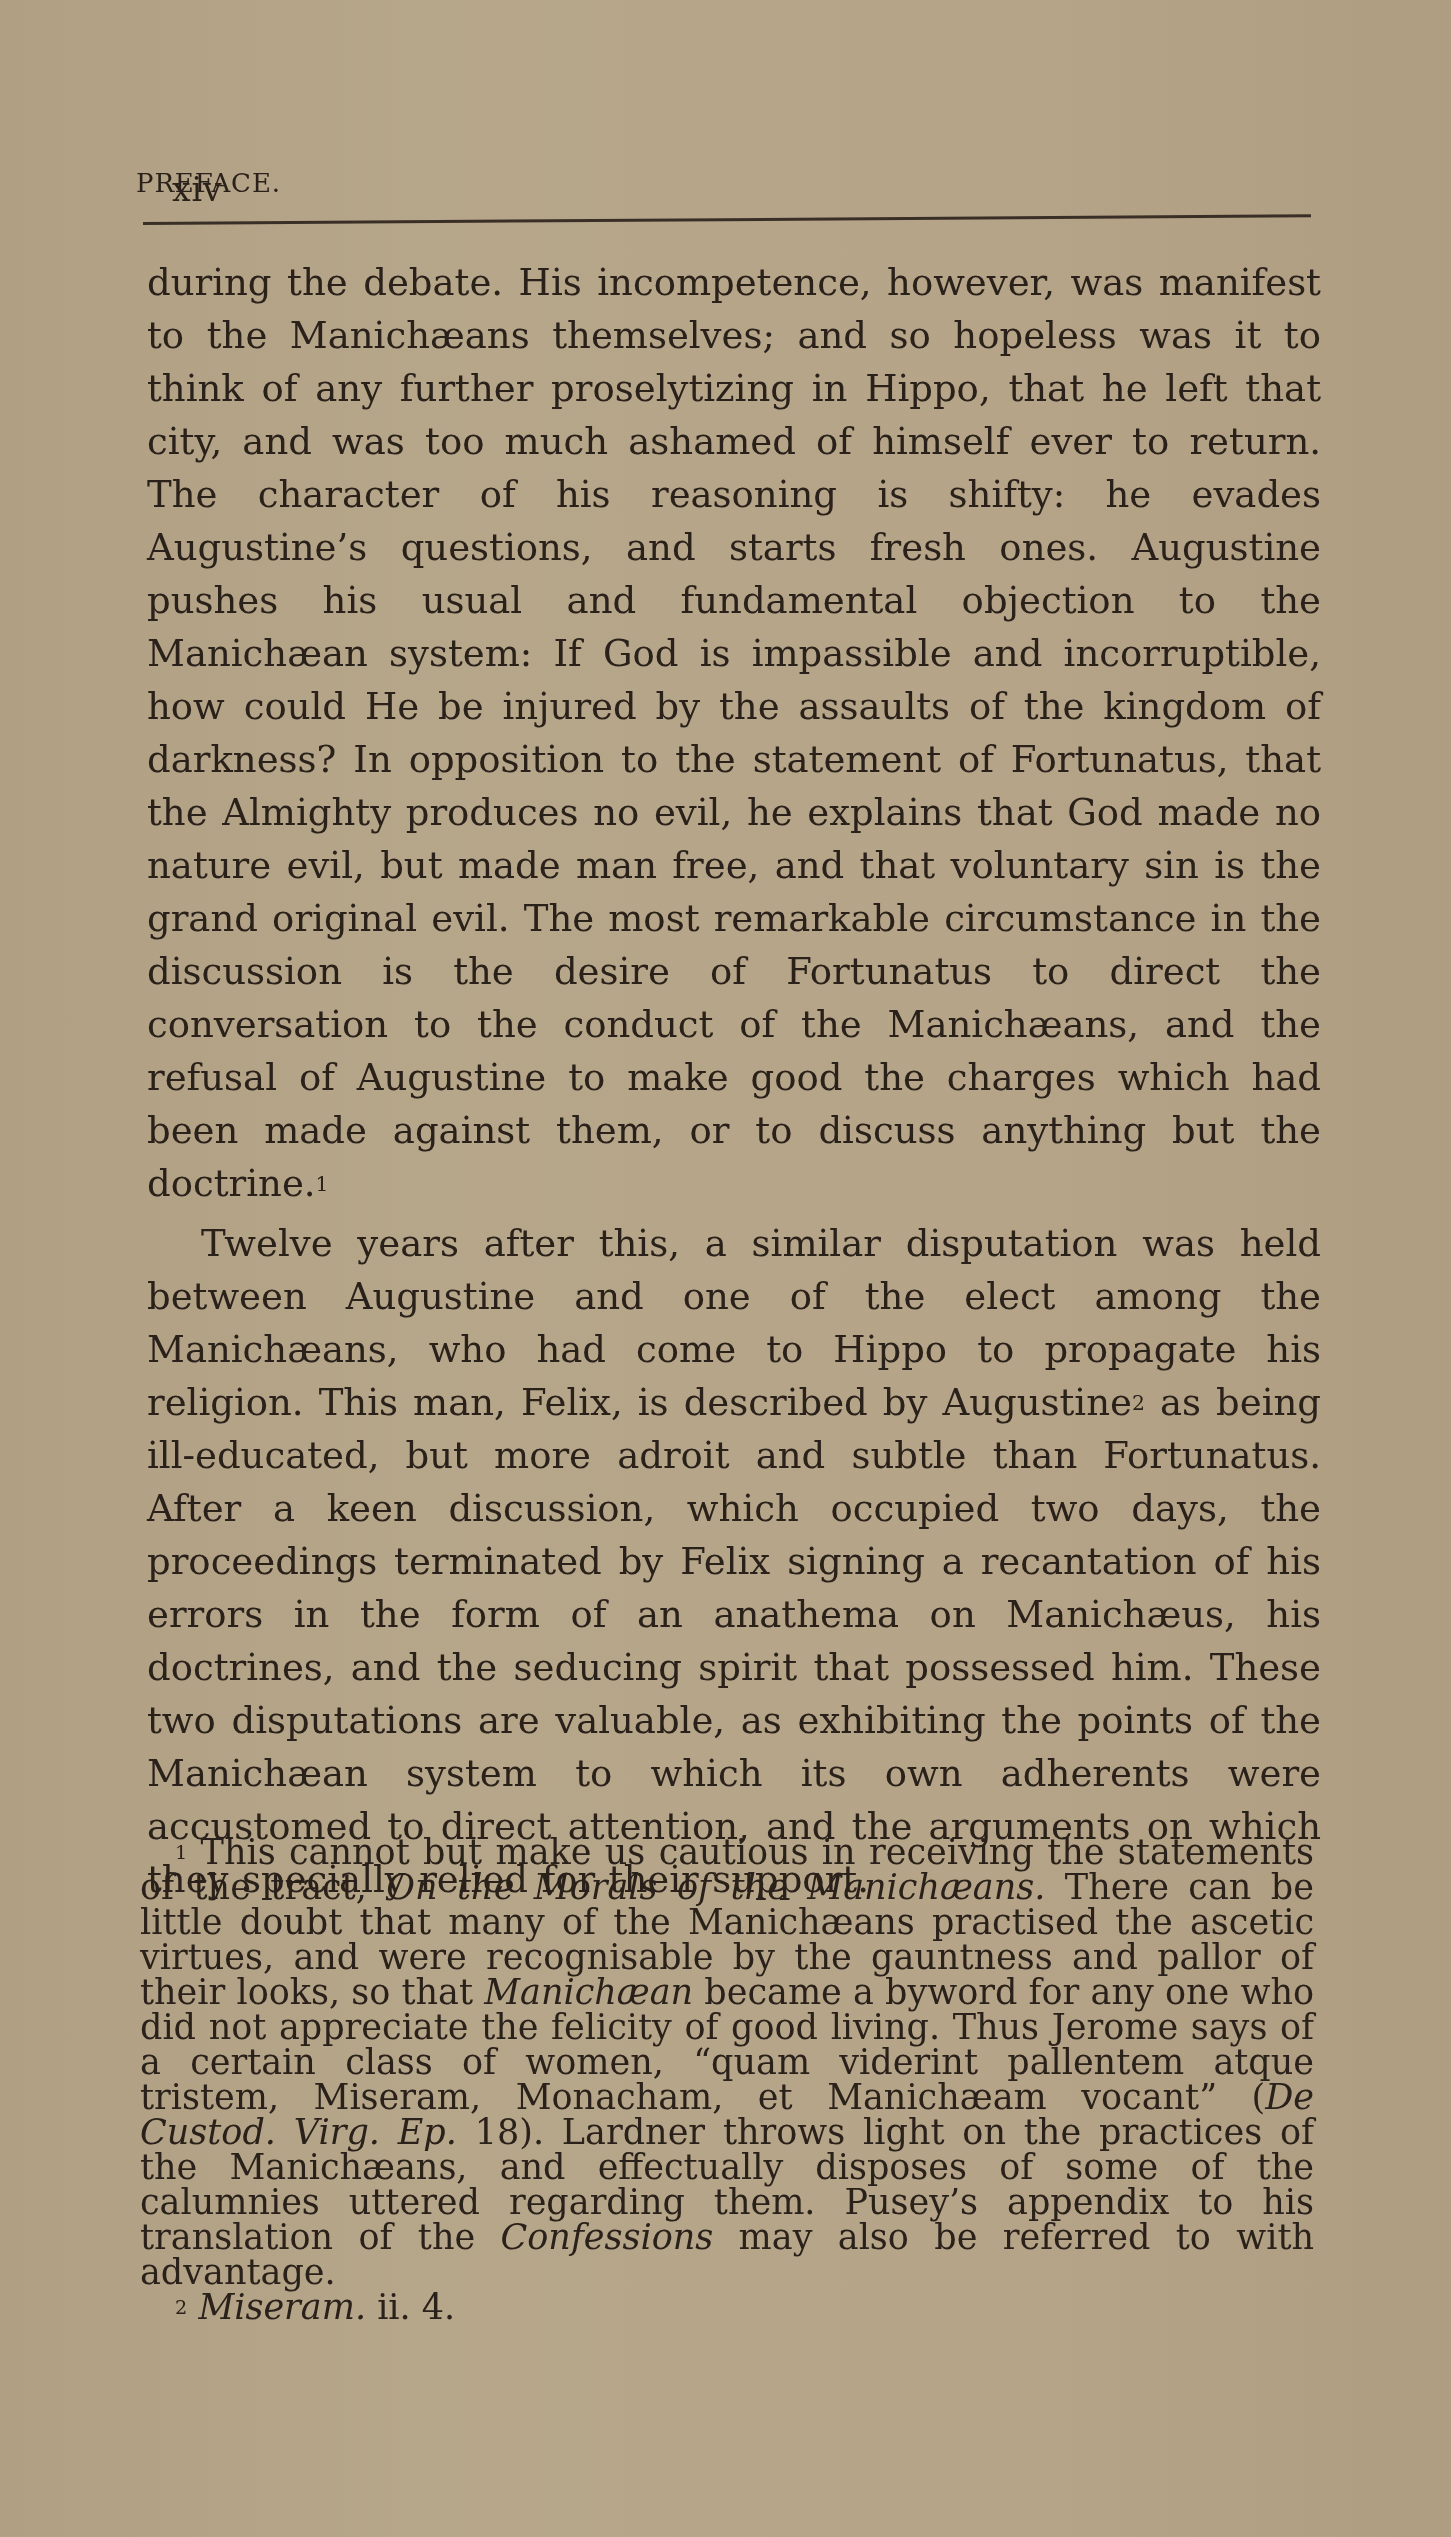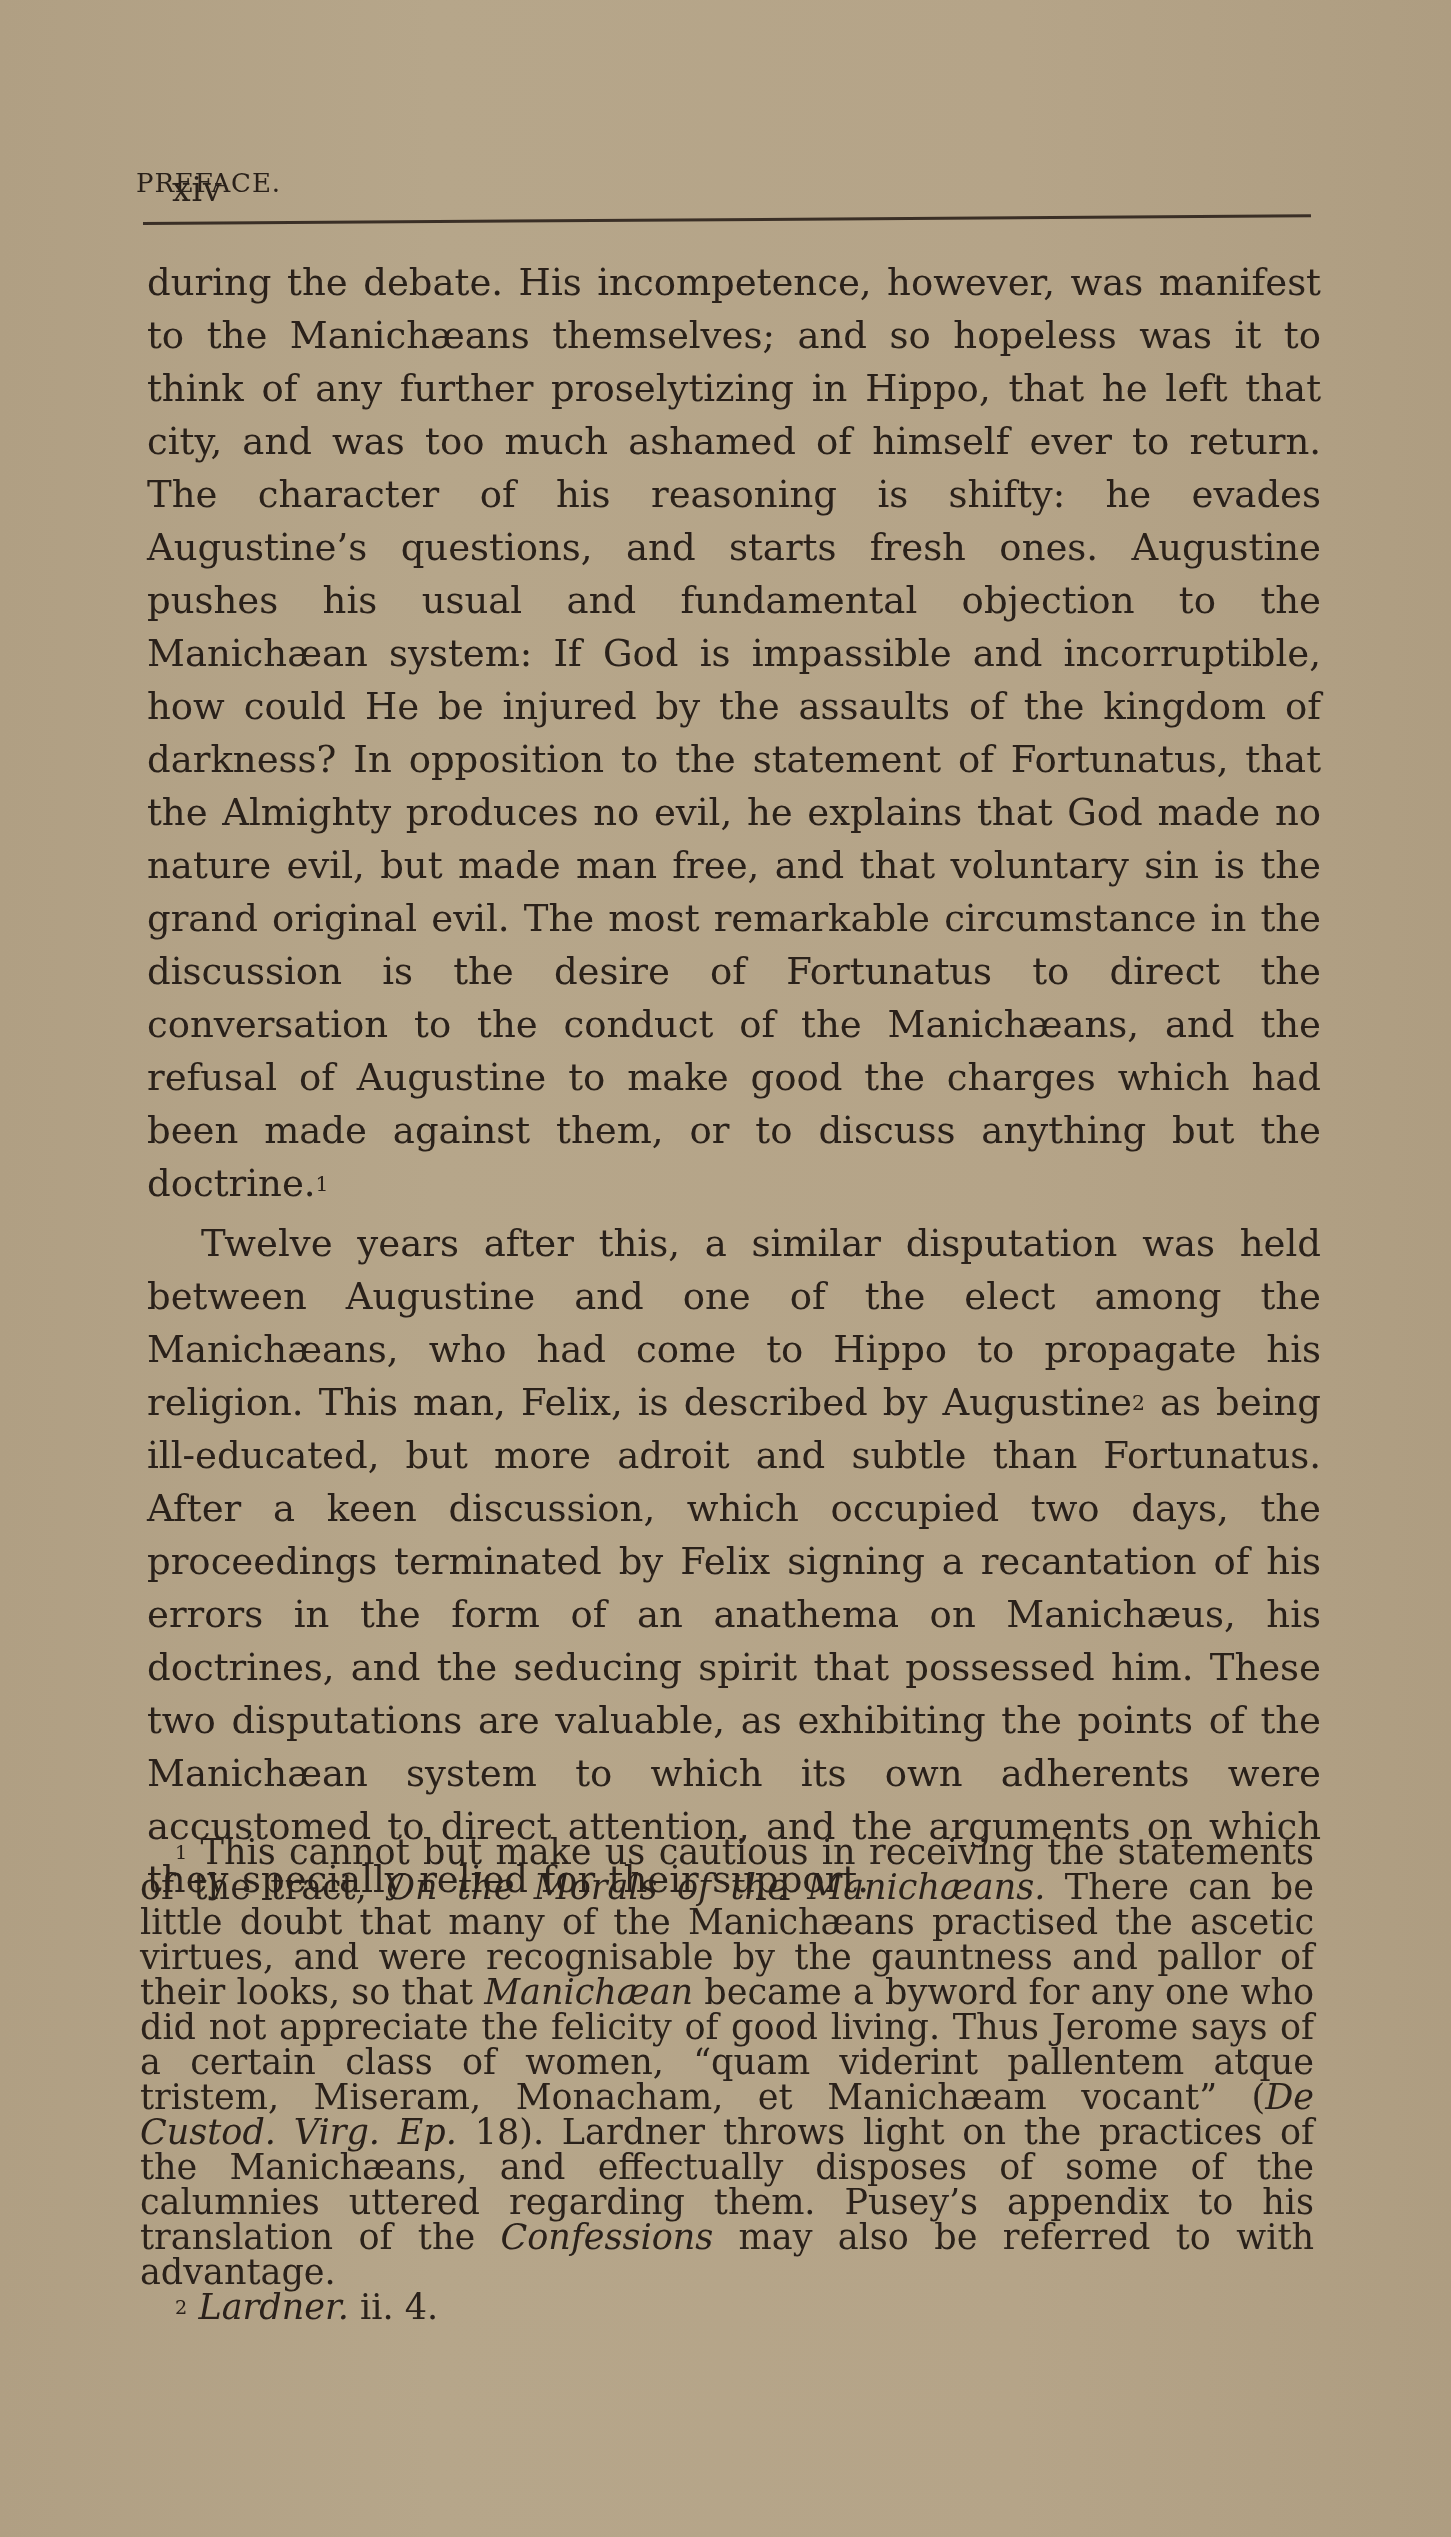--- a/index.html
+++ b/index.html
@@ -88,17 +88,17 @@
 
   <div class="rule"></div>
 
   <div class="body-text">
     <p><span>during the debate. His incompetence, however, was manifest to the Manichæans themselves; and so hopeless was it to think of any further proselytizing in Hippo, that he left that city, and was too much ashamed of himself ever to return. The character of his reasoning is shifty: he evades Augustine’s questions, and starts fresh ones. Augustine pushes his usual and fundamental objection to the Manichæan system: If God is impassible and incorruptible, how could He be injured by the assaults of the kingdom of darkness? In opposition to the statement of Fortunatus, that the Almighty produces no evil, he explains that God made no nature evil, but made man free, and that voluntary sin is the grand original evil. The most remarkable circumstance in the discussion is the desire of Fortunatus to direct the conversation to the conduct of the Manichæans, and the refusal of Augustine to make good the charges which had been made against them, or to discuss anything but the doctrine.</span><sup>1</sup></p>
     <p class="indent"><span>Twelve years after this, a similar disputation was held between Augustine and one of the elect among the Manichæans, who had come to Hippo to propagate his religion. This man, Felix, is described by Augustine</span><sup>2</sup><span> as being ill-educated, but more adroit and subtle than Fortunatus. After a keen discussion, which occupied two days, the proceedings terminated by Felix signing a recantation of his errors in the form of an anathema on Manichæus, his doctrines, and the seducing spirit that possessed him. These two disputations are valuable, as exhibiting the points of the Manichæan system to which its own adherents were accustomed to direct attention, and the arguments on which they specially relied for their support.</span></p>
   </div>
 
   <div class="footnotes">
     <p class="fn"><sup>1</sup><span> This cannot but make us cautious in receiving the statements of the tract, </span><em>On the Morals of the Manichæans.</em><span> There can be little doubt that many of the Manichæans practised the ascetic virtues, and were recognisable by the gauntness and pallor of their looks, so that </span><em>Manichæan</em><span> became a byword for any one who did not appreciate the felicity of good living. Thus Jerome says of a certain class of women, “quam viderint pallentem atque tristem, Miseram, Monacham, et Manichæam vocant” (</span><em>De Custod. Virg. Ep.</em><span> 18). Lardner throws light on the practices of the Manichæans, and effectually disposes of some of the calumnies uttered regarding them. Pusey’s appendix to his translation of the </span><em>Confessions</em><span> may also be referred to with advantage.</span></p>
-    <p class="fn"><sup>2</sup><span> </span><em>Lardner.</em><span> ii. 4.</span></p>
+    <p class="fn"><sup>2</sup><span> </span><em>Miseram.</em><span> ii. 4.</span></p>
   </div>
 
 </div>
 
 
 </body></html>

